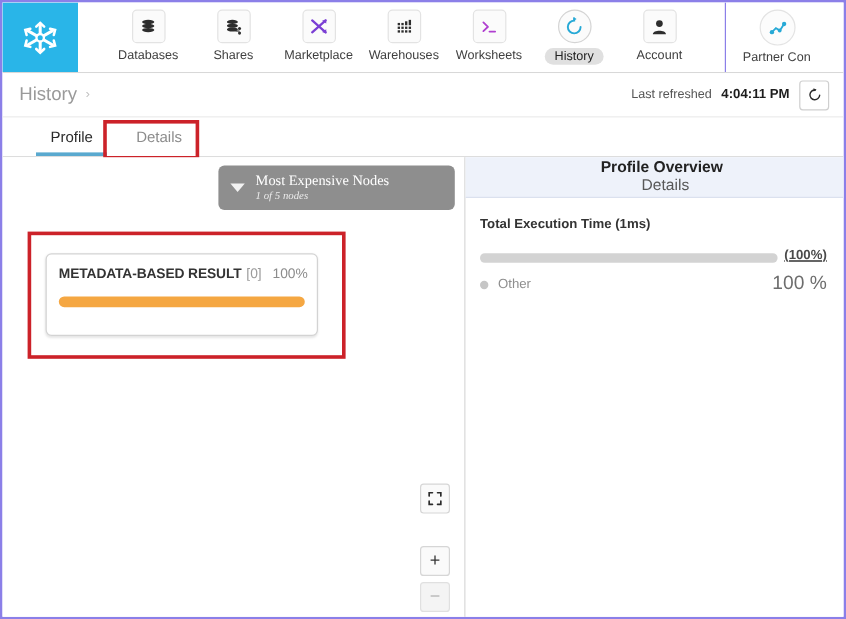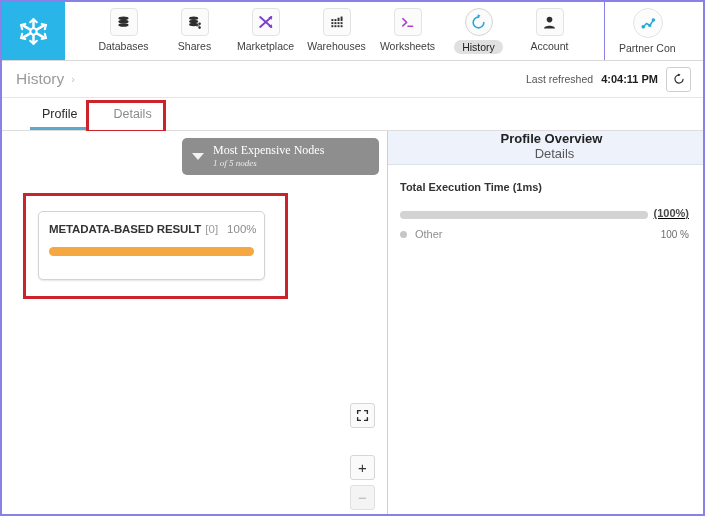--- a/index.html
+++ b/index.html
@@ -276,21 +276,21 @@
     margin-top: 9px;
   }
   #legend-dot {
     width: 7px; height: 7px;
     border-radius: 50%;
     background: #c6c6c6;
     margin-right: 8px;
     flex: 0 0 7px;
   }
   #legend-label { font-size: 11px; color: #8e8e8e; }
-  #legend-value { font-size: 10px; color: #6d6d6d; margin-left: auto; text-align: center; }
+  #legend-value { font-size: 16px; color: #6d6d6d; margin-left: auto; text-align: center; }
 </style>
 </head>
 <body>
 
 <div id="window">
 
   <div id="topnav">
 
     <div id="logo-tile">
       <svg width="31" height="31" viewBox="0 0 32 32">

